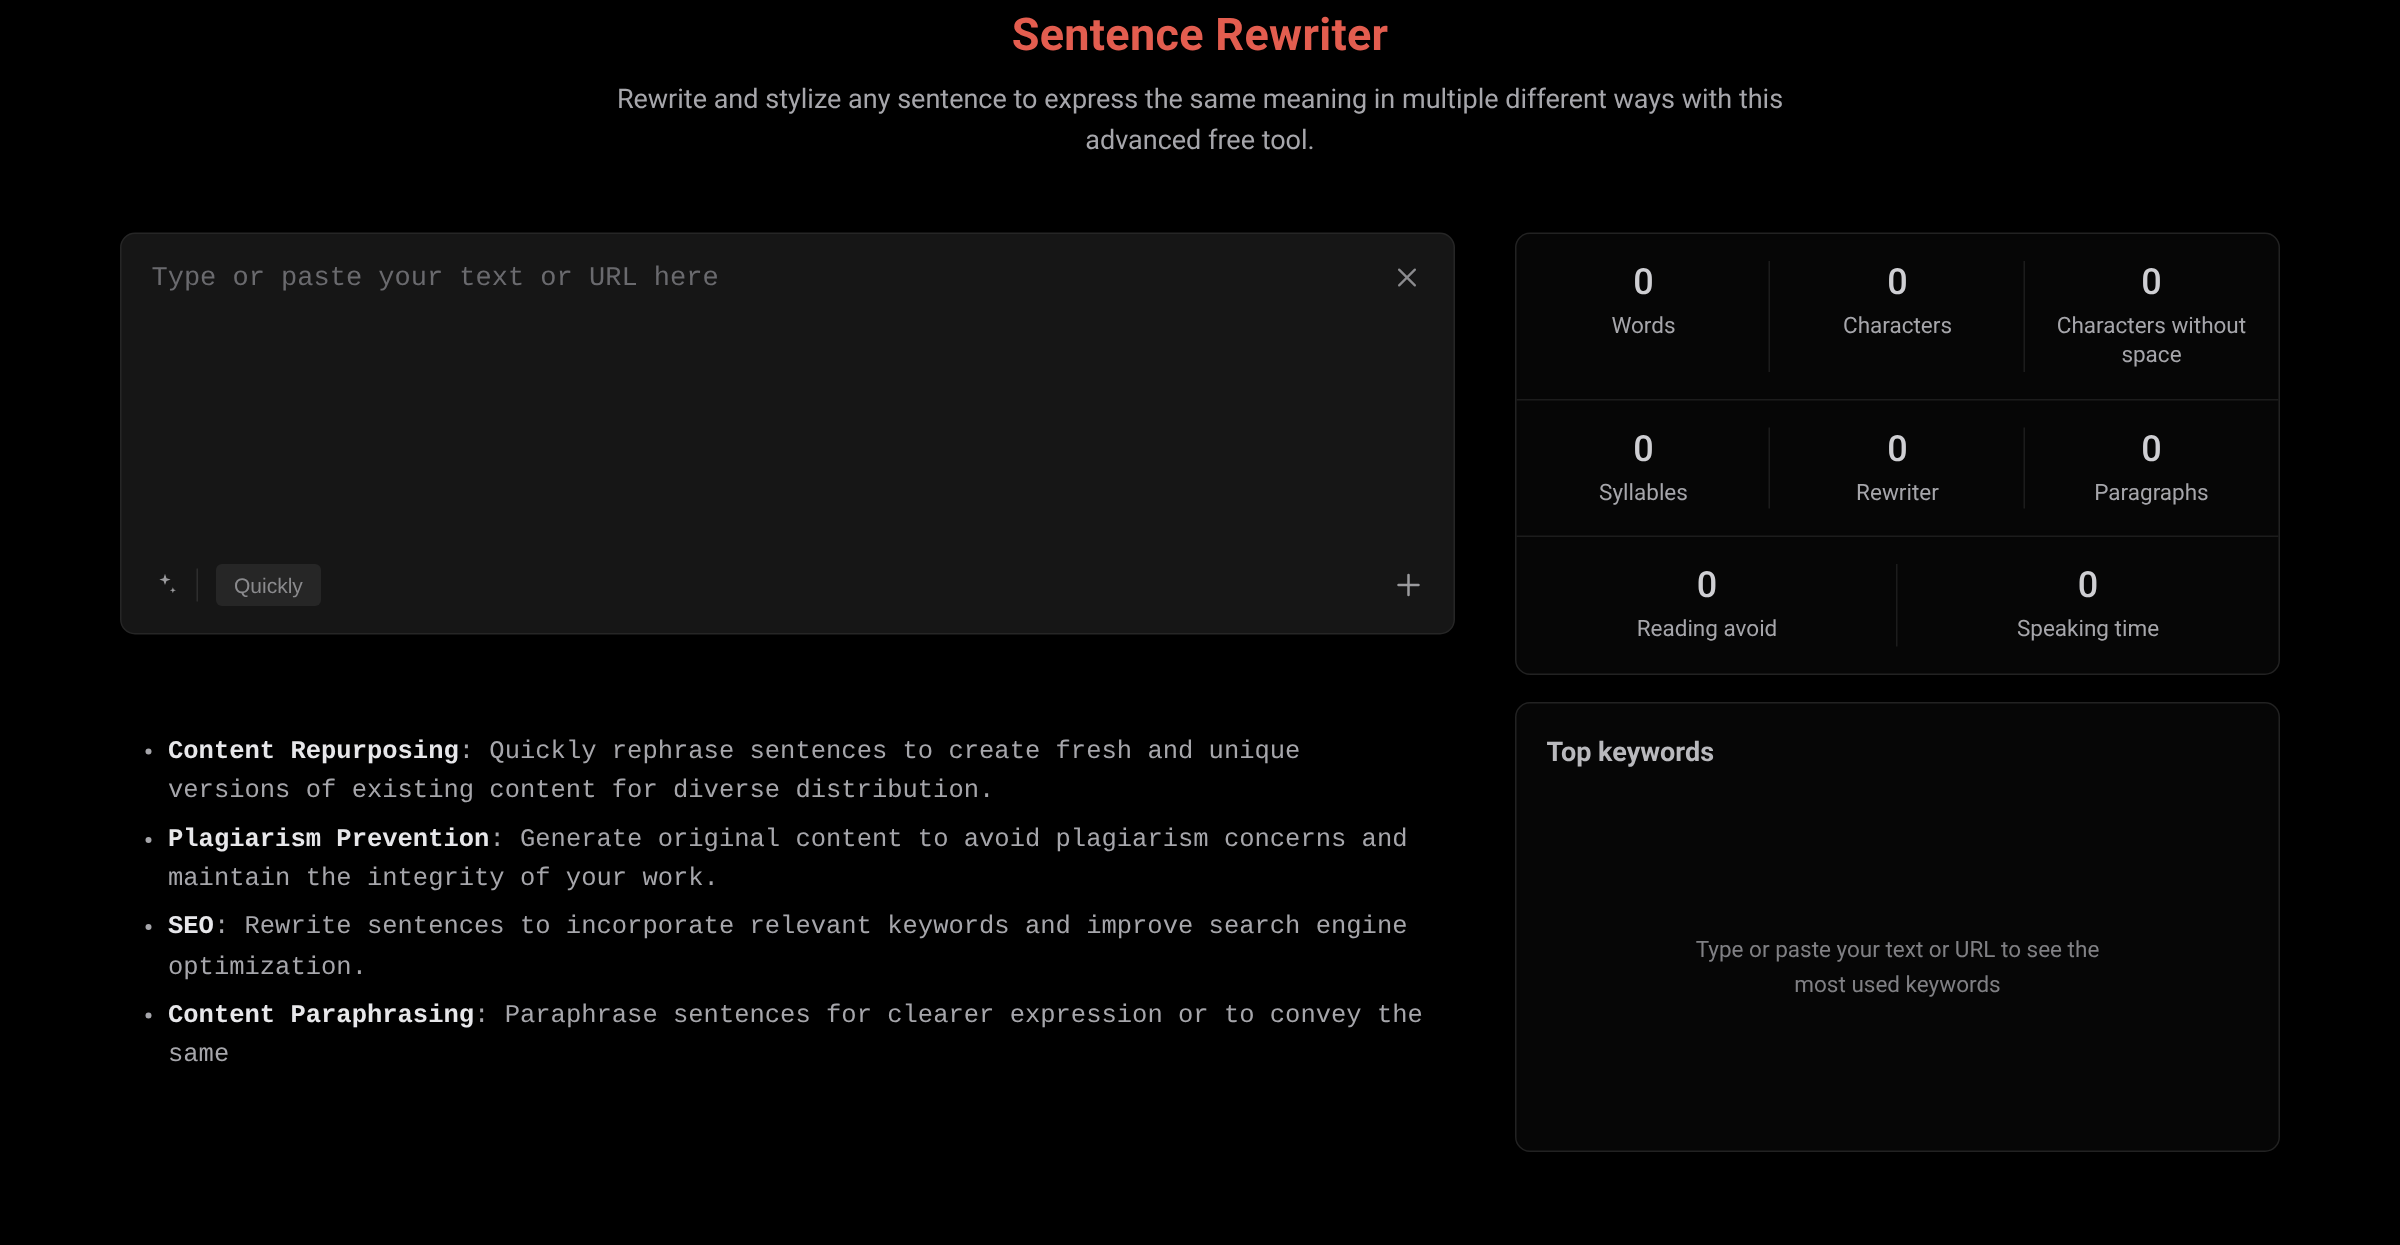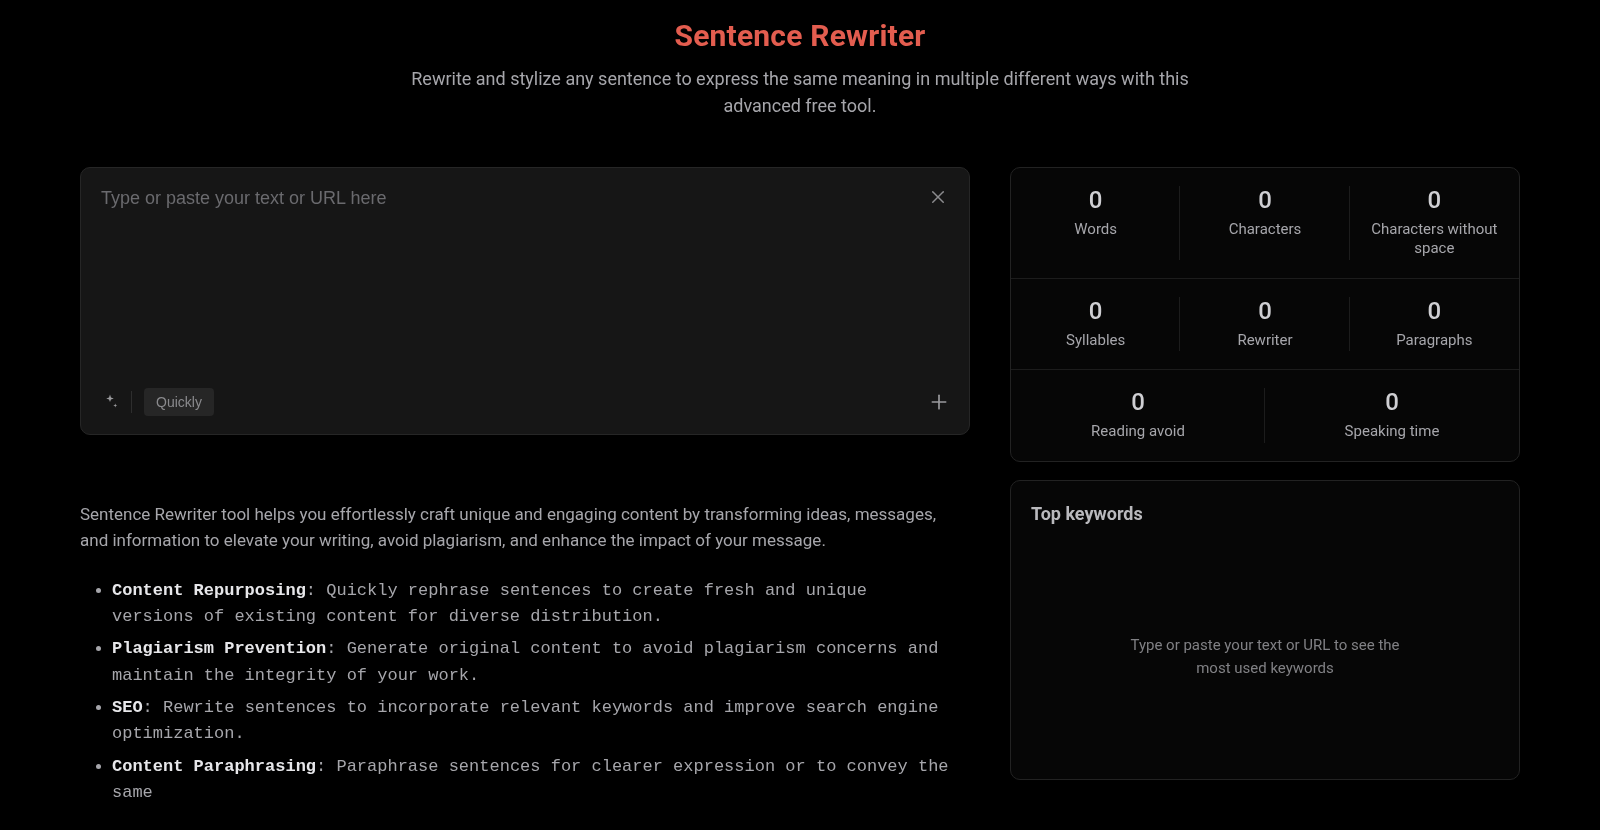--- a/index.html
+++ b/index.html
@@ -6,21 +6,21 @@
   html, body {
     width: 1600px;
     height: 830px;
     background: #000;
     color: #a6a6ab;
     font-family: -apple-system, BlinkMacSystemFont, "Segoe UI", Roboto, "Helvetica Neue", Arial, sans-serif;
     overflow: hidden;
   }
   .page {
     width: 100%;
-    padding-top: 18px;
+    padding-top: 6px;
   }
   .header {
     text-align: center;
     margin-bottom: 48px;
   }
   .title {
     color: #e35d4f;
     font-size: 30px;
     font-weight: 700;
     letter-spacing: 0.2px;
@@ -62,21 +62,21 @@
   }
   .placeholder {
     color: #84cc16;
     font-size: 18px;
     line-height: 1.4;
     background: transparent;
     border: none;
     outline: none;
     width: 100%;
     resize: none;
-    font-family: Liberation Sans, sans-serif;
+    font-family: Liberation Mono, monospace;
   }
   .placeholder::placeholder { color: #6a6a6e; }
   .close-icon {
     color: #8b8b8e;
     cursor: pointer;
     padding: 2px;
     flex-shrink: 0;
     margin-left: 8px;
   }
   .close-icon svg { display: block; }
@@ -242,21 +242,20 @@
           <span class="plus-icon">
             <svg width="20" height="20" viewBox="0 0 24 24" fill="none" stroke="currentColor" stroke-width="2" stroke-linecap="round">
                 <line x1="12" y1="4" x2="12" y2="20"></line>
                 <line x1="4" y1="12" x2="20" y2="12"></line>
               </svg>
           </span>
         </div>
       </div>
 
       <div class="usecases">
-        <p class="usecases-intro">Sentence Rewriter tool helps you effortlessly craft unique and engaging content by transforming ideas, messages, and information to elevate your writing, avoid plagiarism, and enhance the impact of your message.</p>
         <ul>
           <li>
             <span class="bold-label">Content Repurposing</span><span>: Quickly rephrase sentences to create fresh and unique versions of existing content for diverse distribution.</span>
           </li>
           <li>
             <span class="bold-label">Plagiarism Prevention</span><span>: Generate original content to avoid plagiarism concerns and maintain the integrity of your work.</span>
           </li>
           <li>
             <span class="bold-label">SEO</span><span>: Rewrite sentences to incorporate relevant keywords and improve search engine optimization.</span>
           </li>

